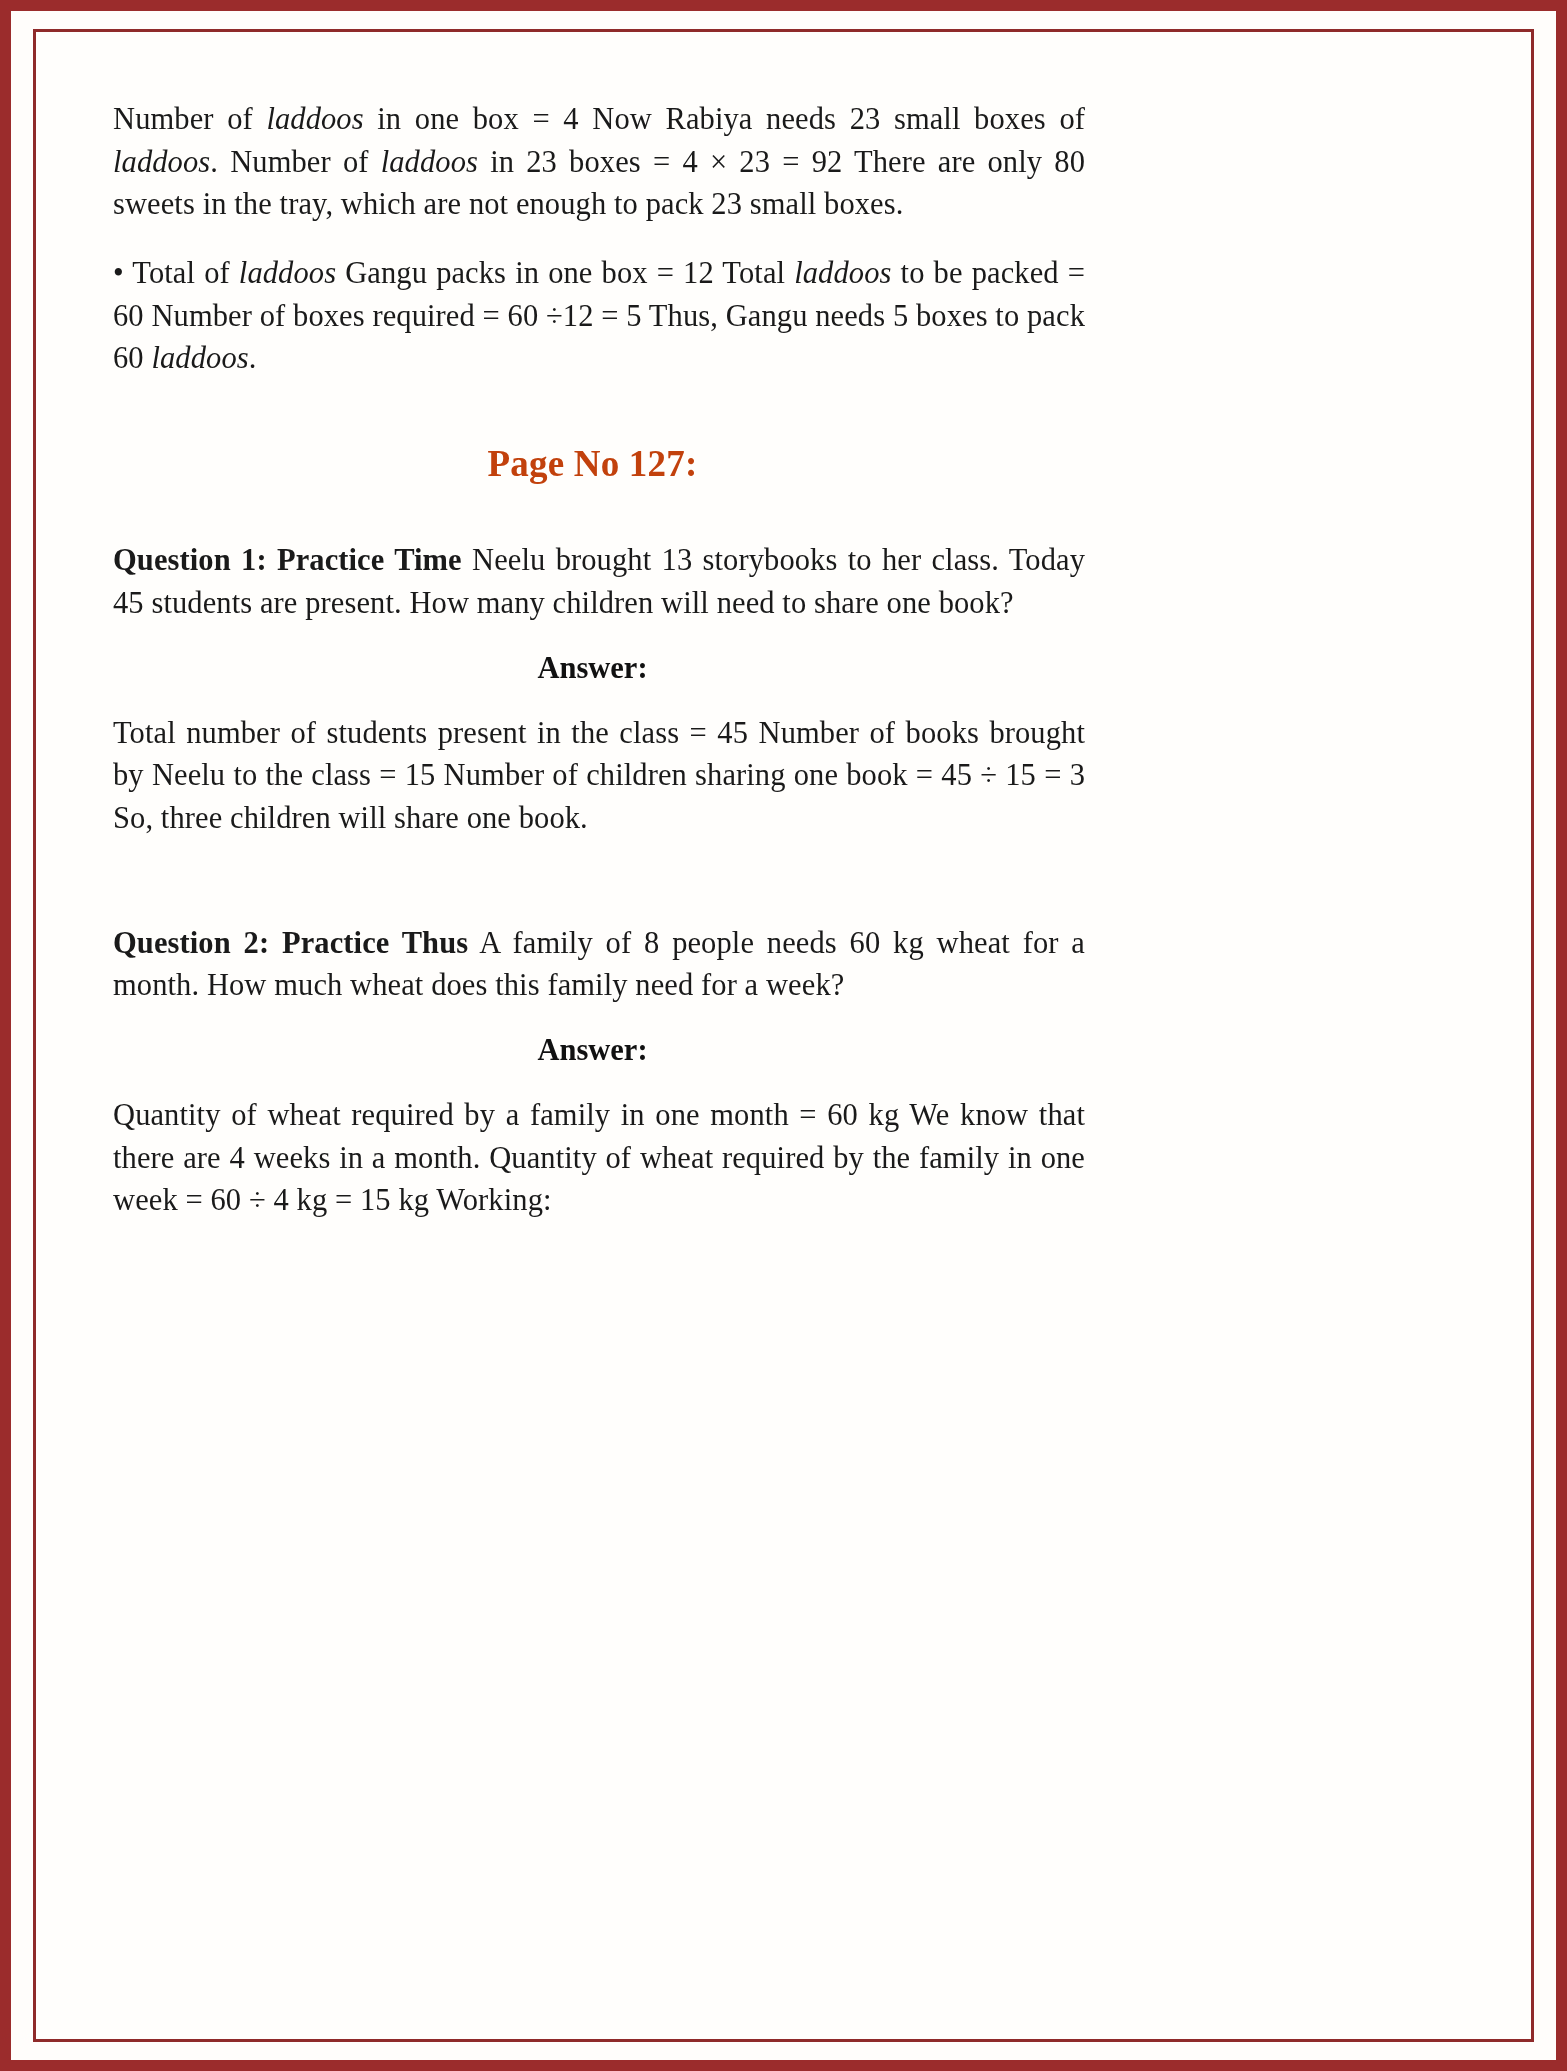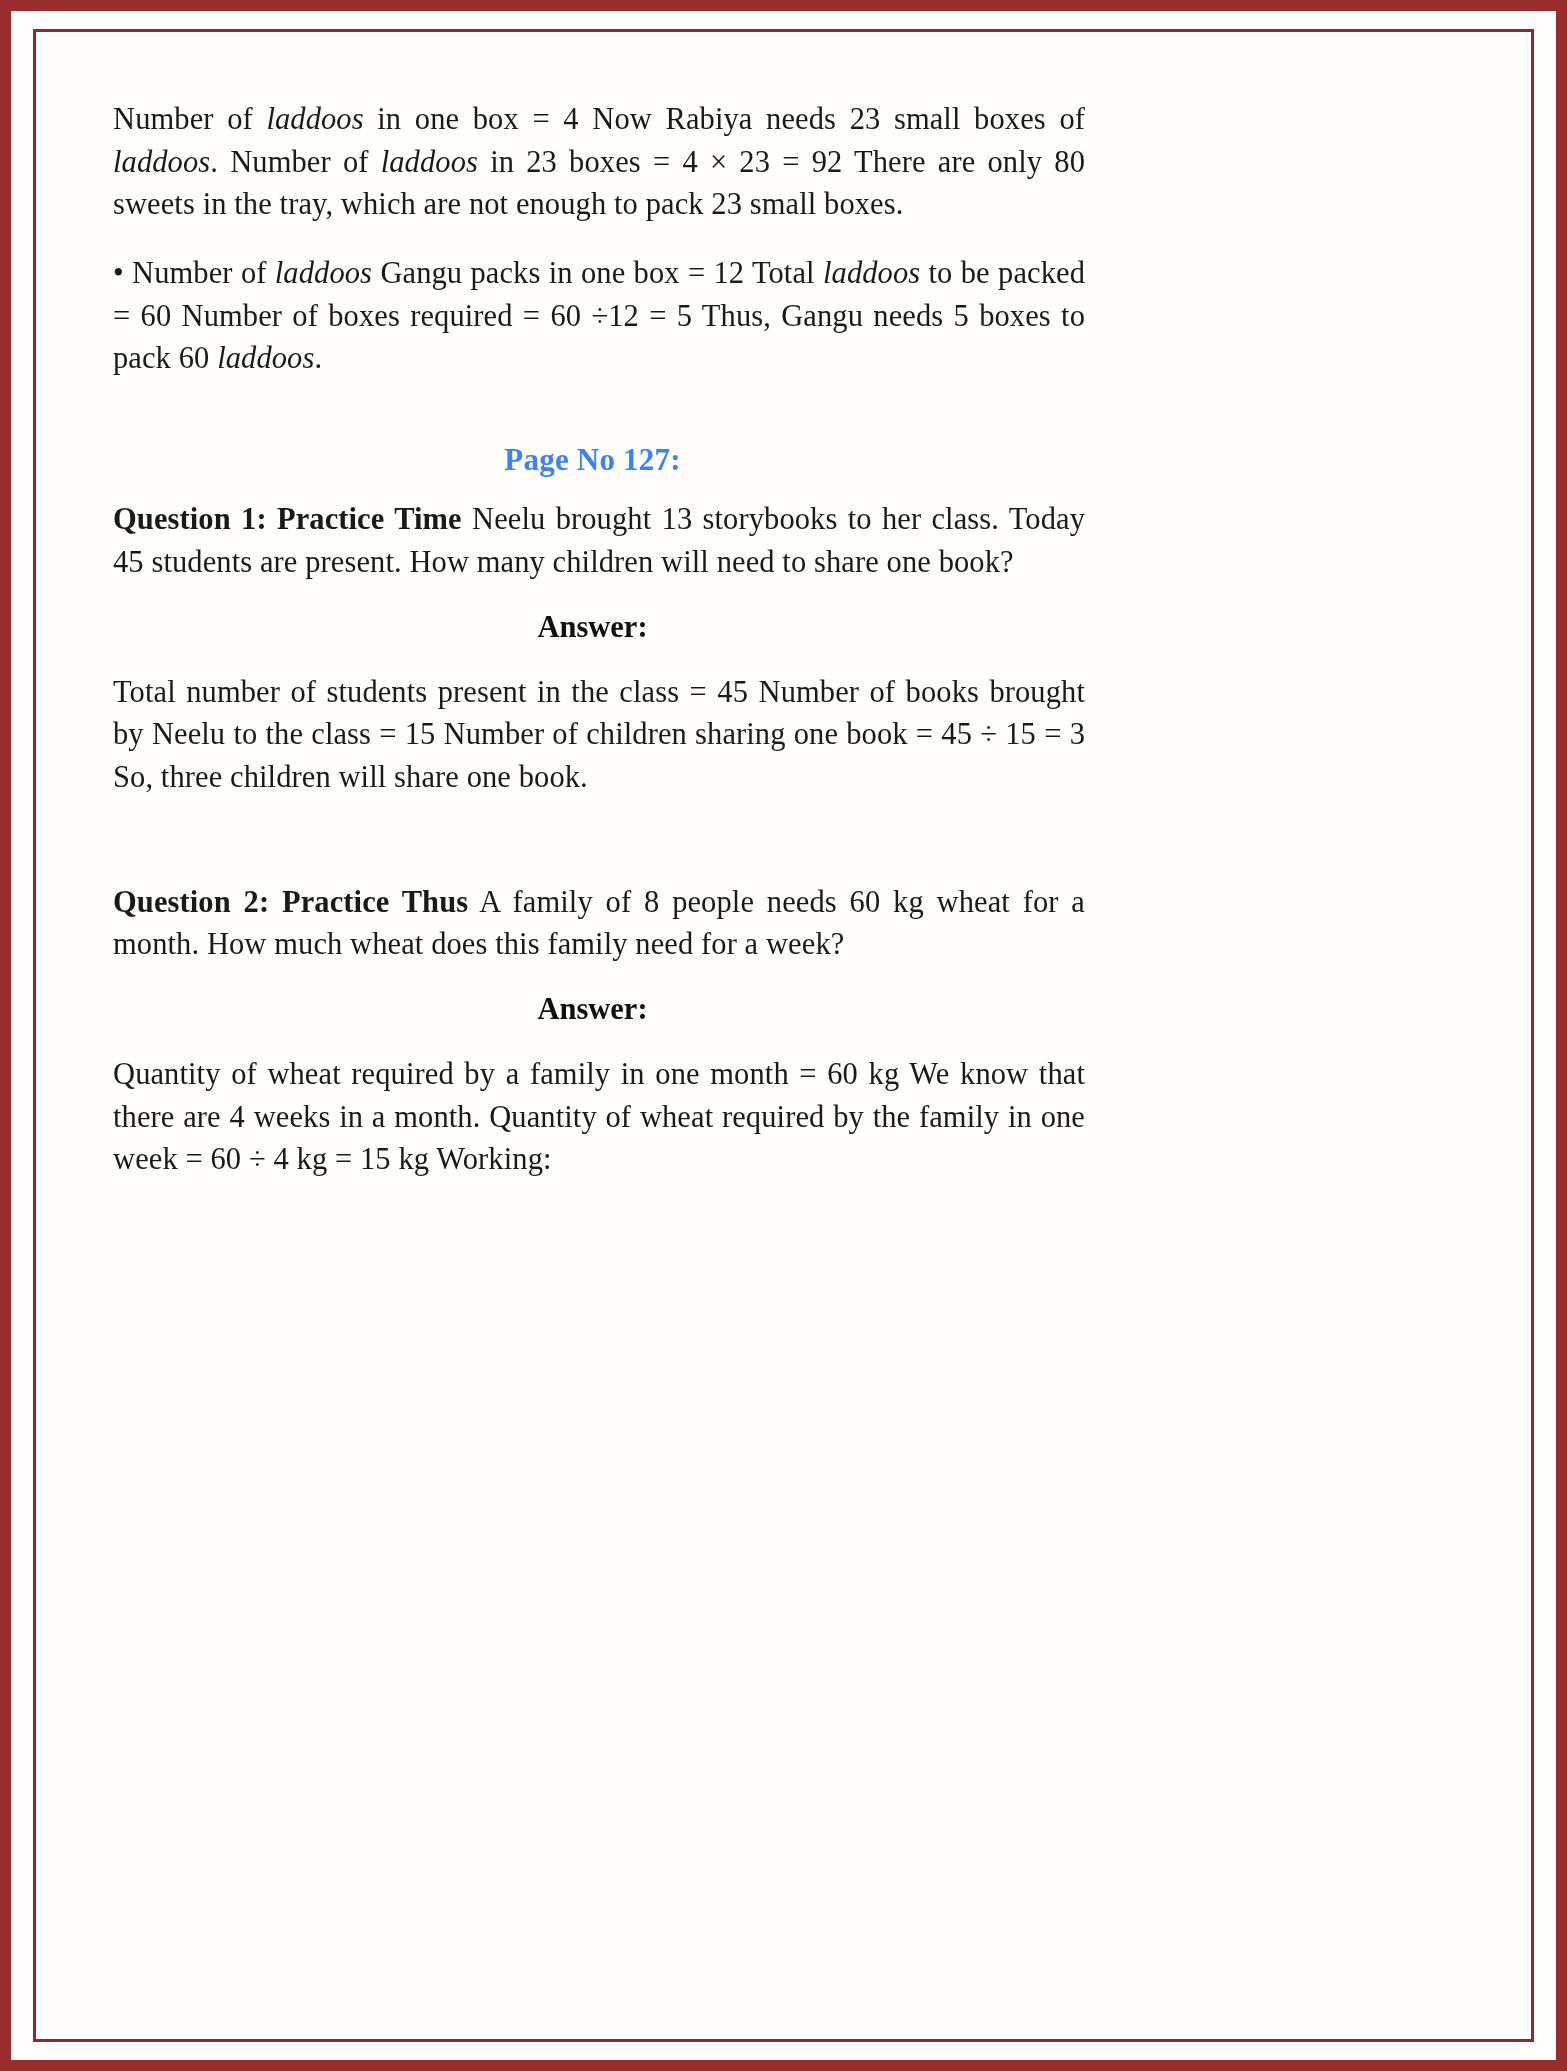--- a/index.html
+++ b/index.html
@@ -52,25 +52,25 @@
     color: #1a1a1a;
     text-align: justify;
     text-justify: inter-word;
     letter-spacing: 0.1px;
   }
 
   .it { font-style: italic; }
   .bold { font-weight: bold; font-family: Liberation Serif, serif; }
 
   h2.page-heading {
-    margin: 62px 0 20px 0;
-    font-size: 31px;
+    margin: 62px 0 54px 0;
+    font-size: 37px;
     font-weight: bold;
     text-align: center;
-    color: #3b82f6;
+    color: #c2410c;
     letter-spacing: 0.2px;
   }
 
   p.answer-label {
     margin: 0 0 26px 0;
     font-size: 30.5px;
     font-weight: bold;
     color: #111111;
     text-align: center;
   }
@@ -86,21 +86,21 @@
 
 <div id="page-frame">
   <div id="page-frame-inner"></div>
 </div>
 
 <div id="content">
 
   <p class="para"><span>Number of </span><span class="it">laddoos</span><span> in one box = 4 Now Rabiya needs 23 small boxes of </span><span class="it">laddoos</span><span>. Number of </span><span class="it">laddoos</span><span> in 23 boxes = 4 × 23 = 92 There are only 80 sweets in the tray, which are not enough to pack 23 small boxes.</span></p>
 
 
-  <p class="para bullet-para"><span>• Number of </span><span class="it">laddoos</span><span> Gangu packs in one box = 12 Total </span><span class="it">laddoos</span><span> to be packed = 60 Number of boxes required = 60 ÷12 = 5 Thus, Gangu needs 5 boxes to pack 60 </span><span class="it">laddoos</span><span>.</span></p>
+  <p class="para bullet-para"><span>• Total of </span><span class="it">laddoos</span><span> Gangu packs in one box = 12 Total </span><span class="it">laddoos</span><span> to be packed = 60 Number of boxes required = 60 ÷12 = 5 Thus, Gangu needs 5 boxes to pack 60 </span><span class="it">laddoos</span><span>.</span></p>
 
   <h2 class="page-heading">Page No 127:</h2>
 
   <p class="para"><span class="bold">Question 1: Practice Time</span><span> Neelu brought 13 storybooks to her class. Today 45 students are present. How many children will need to share one book?</span></p>
 
   <p class="answer-label">Answer:</p>
 
   <p class="para">Total number of students present in the class = 45 Number of books brought by Neelu to the class = 15 Number of children sharing one book = 45 ÷ 15 = 3 So, three children will share one book.</p>
 
   <div class="spacer-lg"></div>

